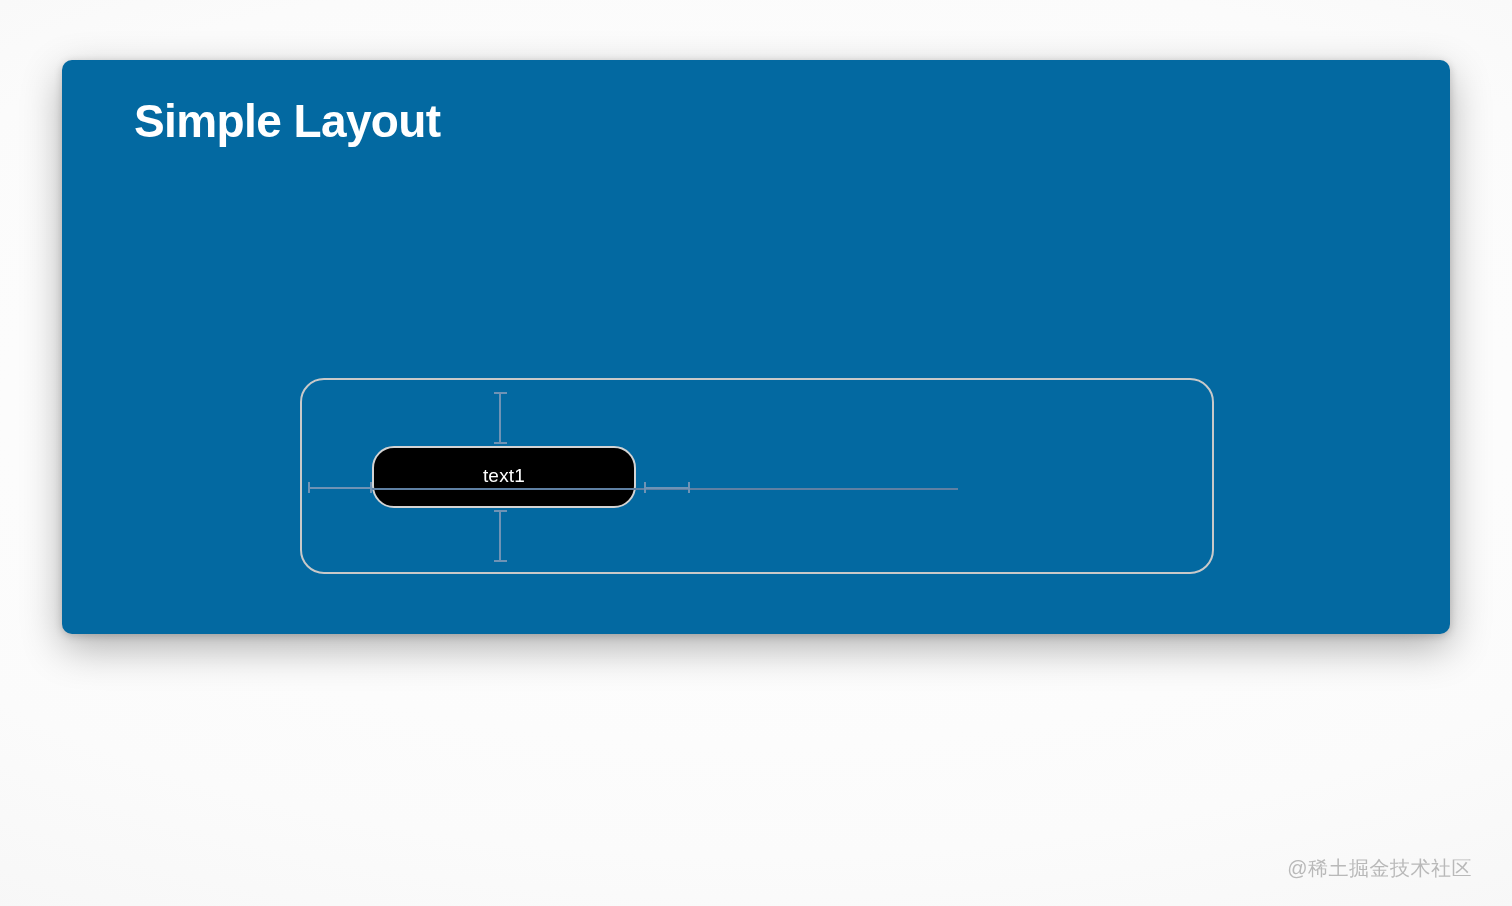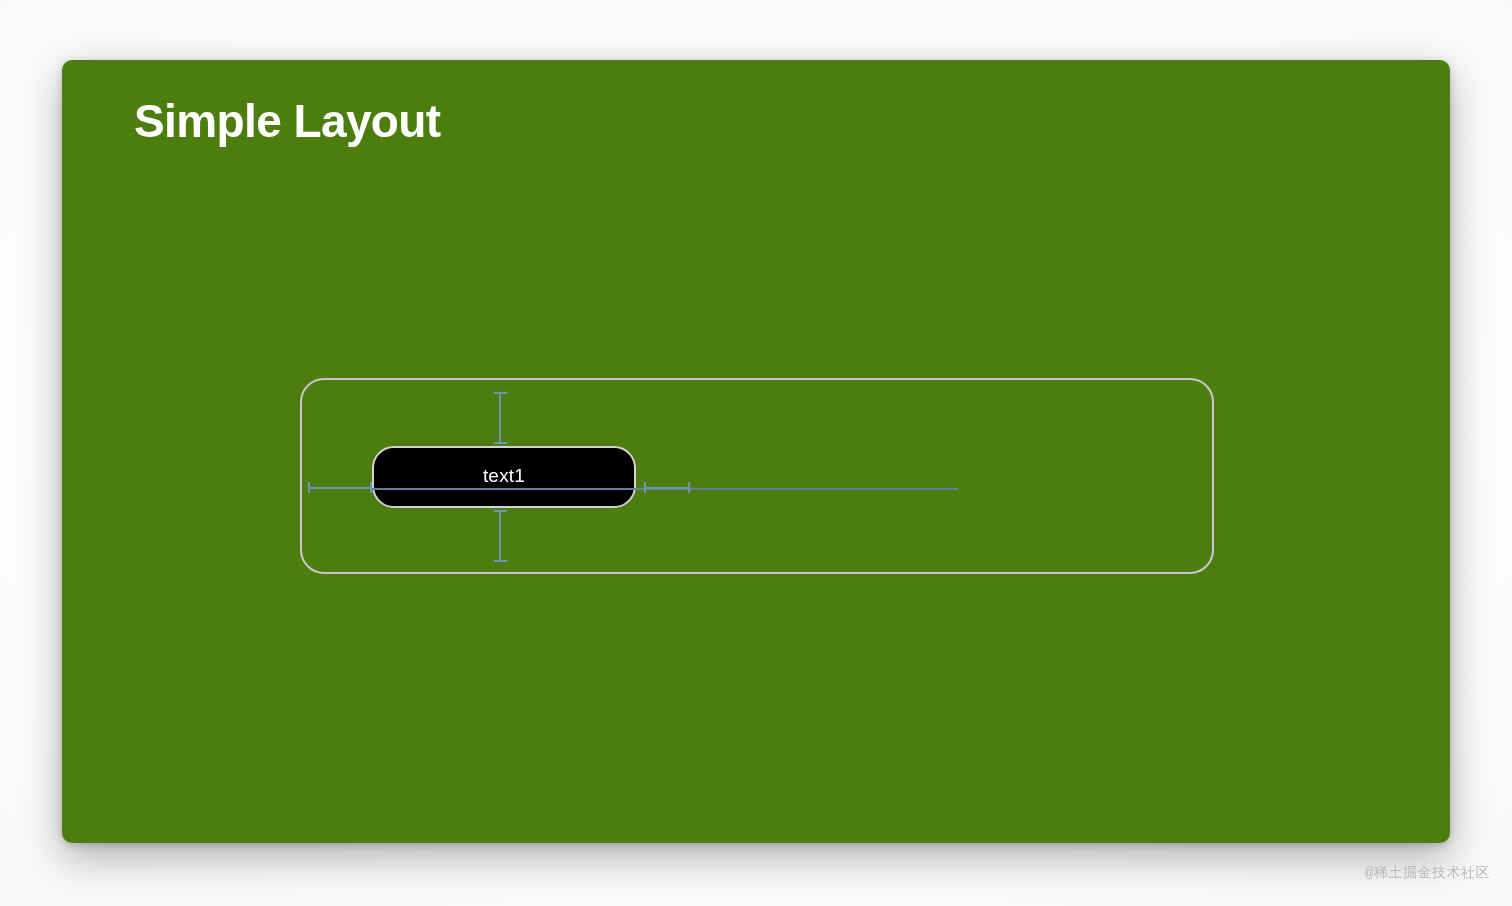--- a/index.html
+++ b/index.html
@@ -22,22 +22,22 @@
     background:
       radial-gradient(120% 90% at 50% 45%, #ffffff 0%, #fbfbfb 55%, #f2f2f2 100%);
   }
 
   
   .slide-panel {
     position: absolute;
     left: 62px;
     top: 60px;
     width: 1388px;
-    height: 783px;
-    background: #4d7c0f;
+    height: 574px;
+    background: #0369a1;
     border-radius: 10px;
     box-shadow: 0 14px 40px rgba(0,0,0,0.30), 0 2px 8px rgba(0,0,0,0.18);
     overflow: hidden;
   }
 
   
   .slide-title {
     position: absolute;
     left: 72px;
     top: 36px;
@@ -187,28 +187,28 @@
   }
   #constraint-bottom {
     left: 194px;
     top: 132px;   
     height: 52px; 
   }
 
   
   .watermark {
     position: absolute;
-    right: 22px;
+    right: 40px;
     bottom: 24px;
     color: #b9b9b9;
-    font-size: 14px;
+    font-size: 20px;
     font-weight: 400;
     letter-spacing: 0.5px;
     white-space: nowrap;
-    font-family: Liberation Mono, monospace;
+    font-family: Liberation Sans, sans-serif;
   }
 </style>
 </head>
 <body>
 
 <div class="page-backdrop"></div>
 
 <div class="slide-panel">
 
   <div class="slide-title">Simple Layout</div>

